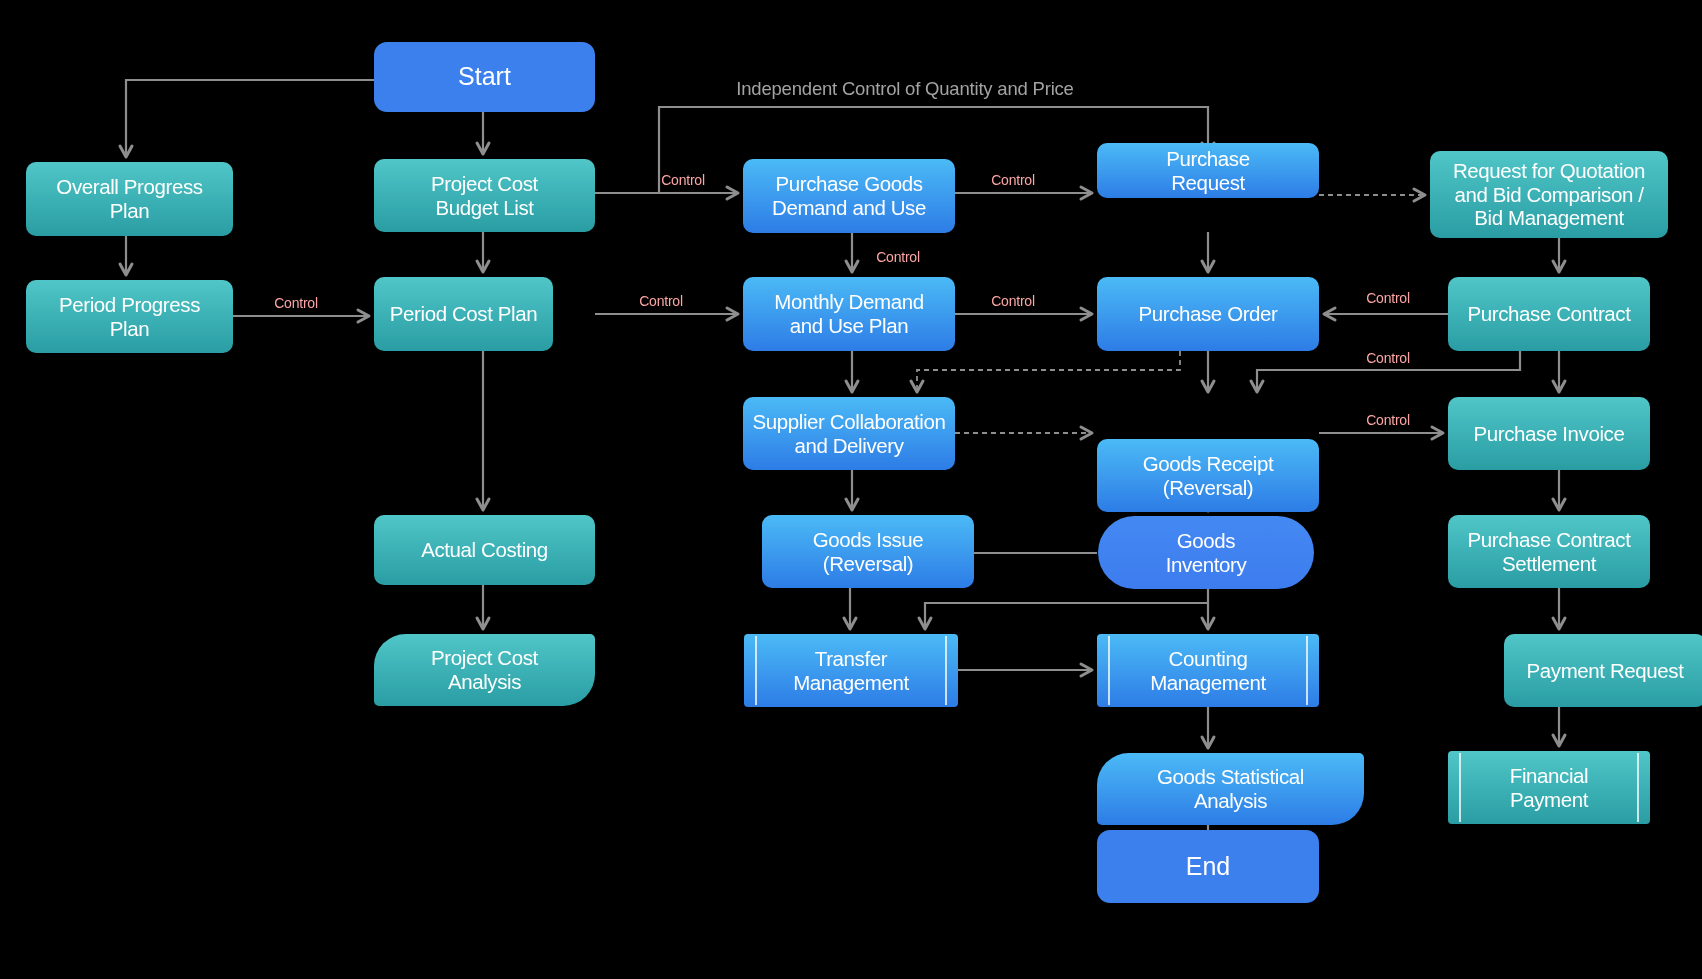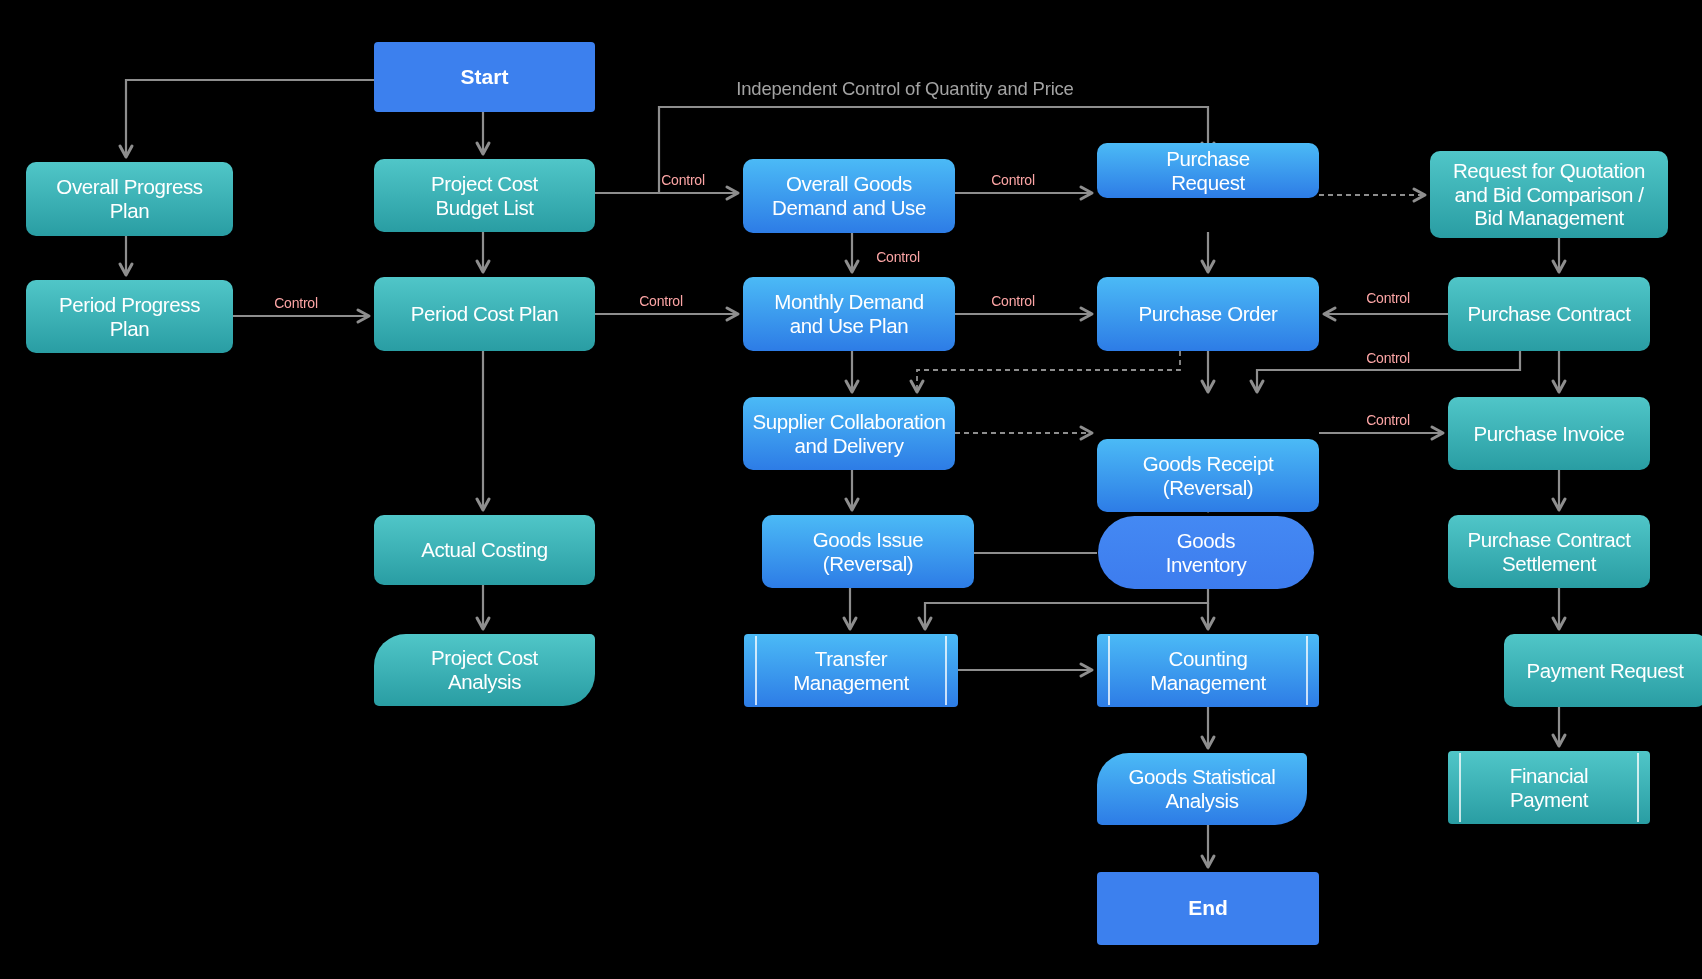--- a/index.html
+++ b/index.html
@@ -11,21 +11,21 @@
   .node {
     position:absolute; display:flex; align-items:center; justify-content:center;
     text-align:center; color:#ffffff; font-size:20.5px; line-height:1.17;
     letter-spacing:-0.4px; white-space:pre-line; border-radius:10px;
     box-sizing:border-box; padding:2px 6px;
   }
   .palette-blue  { background:linear-gradient(180deg,#4bbaf6 0%, #2d7ce6 100%); }
   .palette-teal  { background:linear-gradient(180deg,#50c6c8 0%, #299da3 100%); }
   .palette-solid { background:#3c80ee; }
   .palette-inventory { background:linear-gradient(180deg,#4489f3 0%, #3d7cee 100%); }
-  .shape-terminator { border-radius:4px; font-weight:bold; font-size:21px; letter-spacing:0; }
+  .shape-terminator { border-radius:13px; font-weight:normal; font-size:25px; letter-spacing:0; }
   .shape-stadium { border-radius:37px; }
   .shape-leaf { border-radius:32px 5px 32px 5px; }
   .shape-subroutine { border-radius:4px; }
   .shape-subroutine::before, .shape-subroutine::after {
     content:""; position:absolute; top:2px; bottom:2px; width:2px;
     background:rgba(255,255,255,0.75);
   }
   .shape-subroutine::before { left:11px; }
   .shape-subroutine::after  { right:11px; }
   .edge-label {
@@ -84,46 +84,46 @@
       </g>
   </svg>
   <div id="node-layer">
       <div class="node palette-solid shape-terminator" style="left: 374px; top: 42px; width: 221px; height: 70px;">Start</div>
       <div class="node palette-teal" style="left: 26px; top: 162px; width: 207px; height: 74px;">Overall Progress
 Plan</div>
       <div class="node palette-teal" style="left: 26px; top: 280px; width: 207px; height: 73px;">Period Progress
 Plan</div>
       <div class="node palette-teal" style="left: 374px; top: 159px; width: 221px; height: 73px;">Project Cost
 Budget List</div>
-      <div class="node palette-teal" style="left: 374px; top: 277px; width: 221px; height: 74px;">Period Cost Plan</div>
+      <div class="node palette-teal" style="left: 374px; top: 277px; width: 179px; height: 74px;">Period Cost Plan</div>
       <div class="node palette-teal" style="left: 374px; top: 515px; width: 221px; height: 70px;">Actual Costing</div>
       <div class="node palette-teal shape-leaf" style="left: 374px; top: 634px; width: 221px; height: 72px;">Project Cost
 Analysis</div>
-      <div class="node palette-blue" style="left: 743px; top: 159px; width: 212px; height: 74px;">Overall Goods
+      <div class="node palette-blue" style="left: 743px; top: 159px; width: 212px; height: 74px;">Purchase Goods
 Demand and Use</div>
       <div class="node palette-blue" style="left: 743px; top: 277px; width: 212px; height: 74px;">Monthly Demand
 and Use Plan</div>
       <div class="node palette-blue" style="left: 743px; top: 397px; width: 212px; height: 73px;">Supplier Collaboration
 and Delivery</div>
       <div class="node palette-blue" style="left: 762px; top: 515px; width: 212px; height: 73px;">Goods Issue
 (Reversal)</div>
       <div class="node palette-blue shape-subroutine" style="left: 744px; top: 634px; width: 214px; height: 73px;">Transfer
 Management</div>
       <div class="node palette-blue" style="left: 1097px; top: 143px; width: 222px; height: 55px;">Purchase
 Request</div>
       <div class="node palette-blue" style="left: 1097px; top: 277px; width: 222px; height: 74px;">Purchase Order</div>
       <div class="node palette-blue" style="left: 1097px; top: 397px; width: 222px; height: 73px; margin-top: 42px;">Goods Receipt
 (Reversal)</div>
       <div class="node palette-inventory shape-stadium" style="left: 1098px; top: 516px; width: 216px; height: 73px;">Goods
 Inventory</div>
       <div class="node palette-blue shape-subroutine" style="left: 1097px; top: 634px; width: 222px; height: 73px;">Counting
 Management</div>
-      <div class="node palette-blue shape-leaf" style="left: 1097px; top: 753px; width: 210px; height: 72px;">Goods Statistical
+      <div class="node palette-blue shape-leaf" style="left: 1097px; top: 753px; width: 267px; height: 72px;">Goods Statistical
 Analysis</div>
-      <div class="node palette-solid shape-terminator" style="left: 1097px; top: 872px; width: 222px; height: 73px;">End</div>
+      <div class="node palette-solid shape-terminator" style="left: 1097px; top: 830px; width: 222px; height: 73px;">End</div>
       <div class="node palette-teal" style="left: 1430px; top: 151px; width: 238px; height: 87px;">Request for Quotation
 and Bid Comparison /
 Bid Management</div>
       <div class="node palette-teal" style="left: 1448px; top: 277px; width: 202px; height: 74px;">Purchase Contract</div>
       <div class="node palette-teal" style="left: 1448px; top: 397px; width: 202px; height: 73px;">Purchase Invoice</div>
       <div class="node palette-teal" style="left: 1448px; top: 515px; width: 202px; height: 73px;">Purchase Contract
 Settlement</div>
       <div class="node palette-teal" style="left: 1504px; top: 634px; width: 202px; height: 73px;">Payment Request</div>
       <div class="node palette-teal shape-subroutine" style="left: 1448px; top: 751px; width: 202px; height: 73px;">Financial
 Payment</div>

